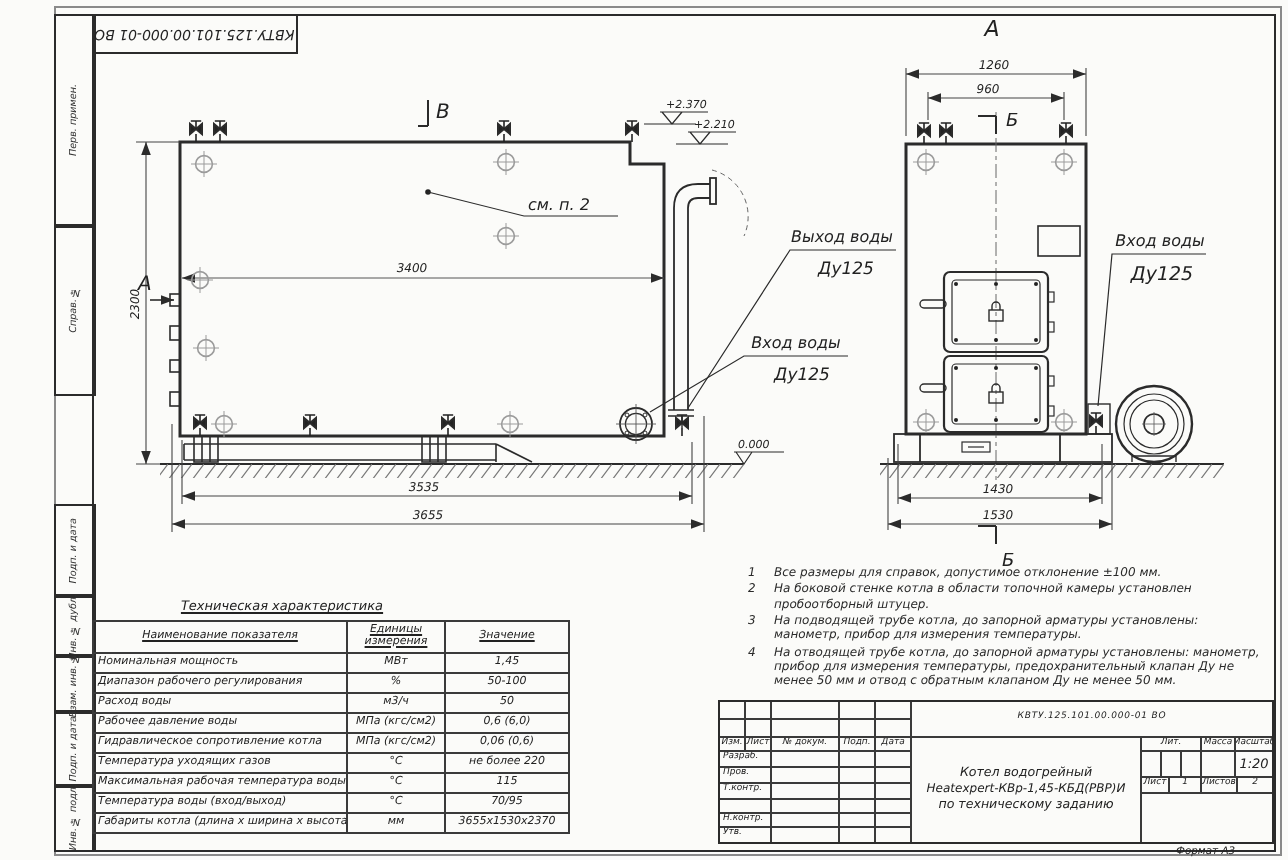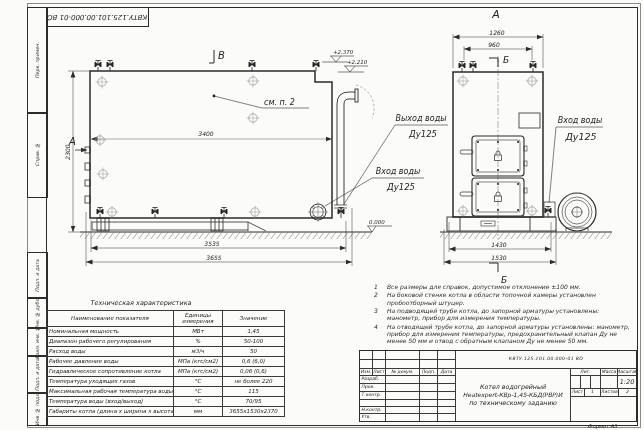--- a/index.html
+++ b/index.html
@@ -1,19 +1,19 @@
 <!DOCTYPE html>
 <html><head>
 <meta charset="utf-8">
 <style>
   html,body{margin:0;padding:0;background:#e7e6e3;}
   #sheet{position:relative;width:644px;height:430px;background:#fbfbf9;overflow:hidden;
          font-family:"DejaVu Sans",sans-serif;color:#222;}
   .abs{position:absolute;}
-  .it{font-style:italic;}
+  .it{font-style:italic;text-decoration:underline;}
   
   .outer-border{left:27px;top:3px;width:612px;height:423px;border:1px solid #8a8a8a;}
   .inner-frame{left:46px;top:7px;width:590px;height:417px;border:1.6px solid #2b2b2b;}
   .mbox{left:27px;width:19px;border:1px solid #2b2b2b;display:flex;align-items:center;justify-content:center;}
   .vtext{writing-mode:vertical-rl;transform:rotate(180deg);font-size:4.8px;font-style:italic;color:#333;white-space:nowrap;}
   .stampbox{left:46px;top:7px;width:102px;height:19px;border-right:1px solid #2b2b2b;border-bottom:1px solid #2b2b2b;
             display:flex;align-items:center;justify-content:center;}
   .stampbox span{transform:rotate(180deg);font-size:7px;font-style:italic;white-space:nowrap;}
   
   #tech{left:46px;top:299px;width:238px;}

